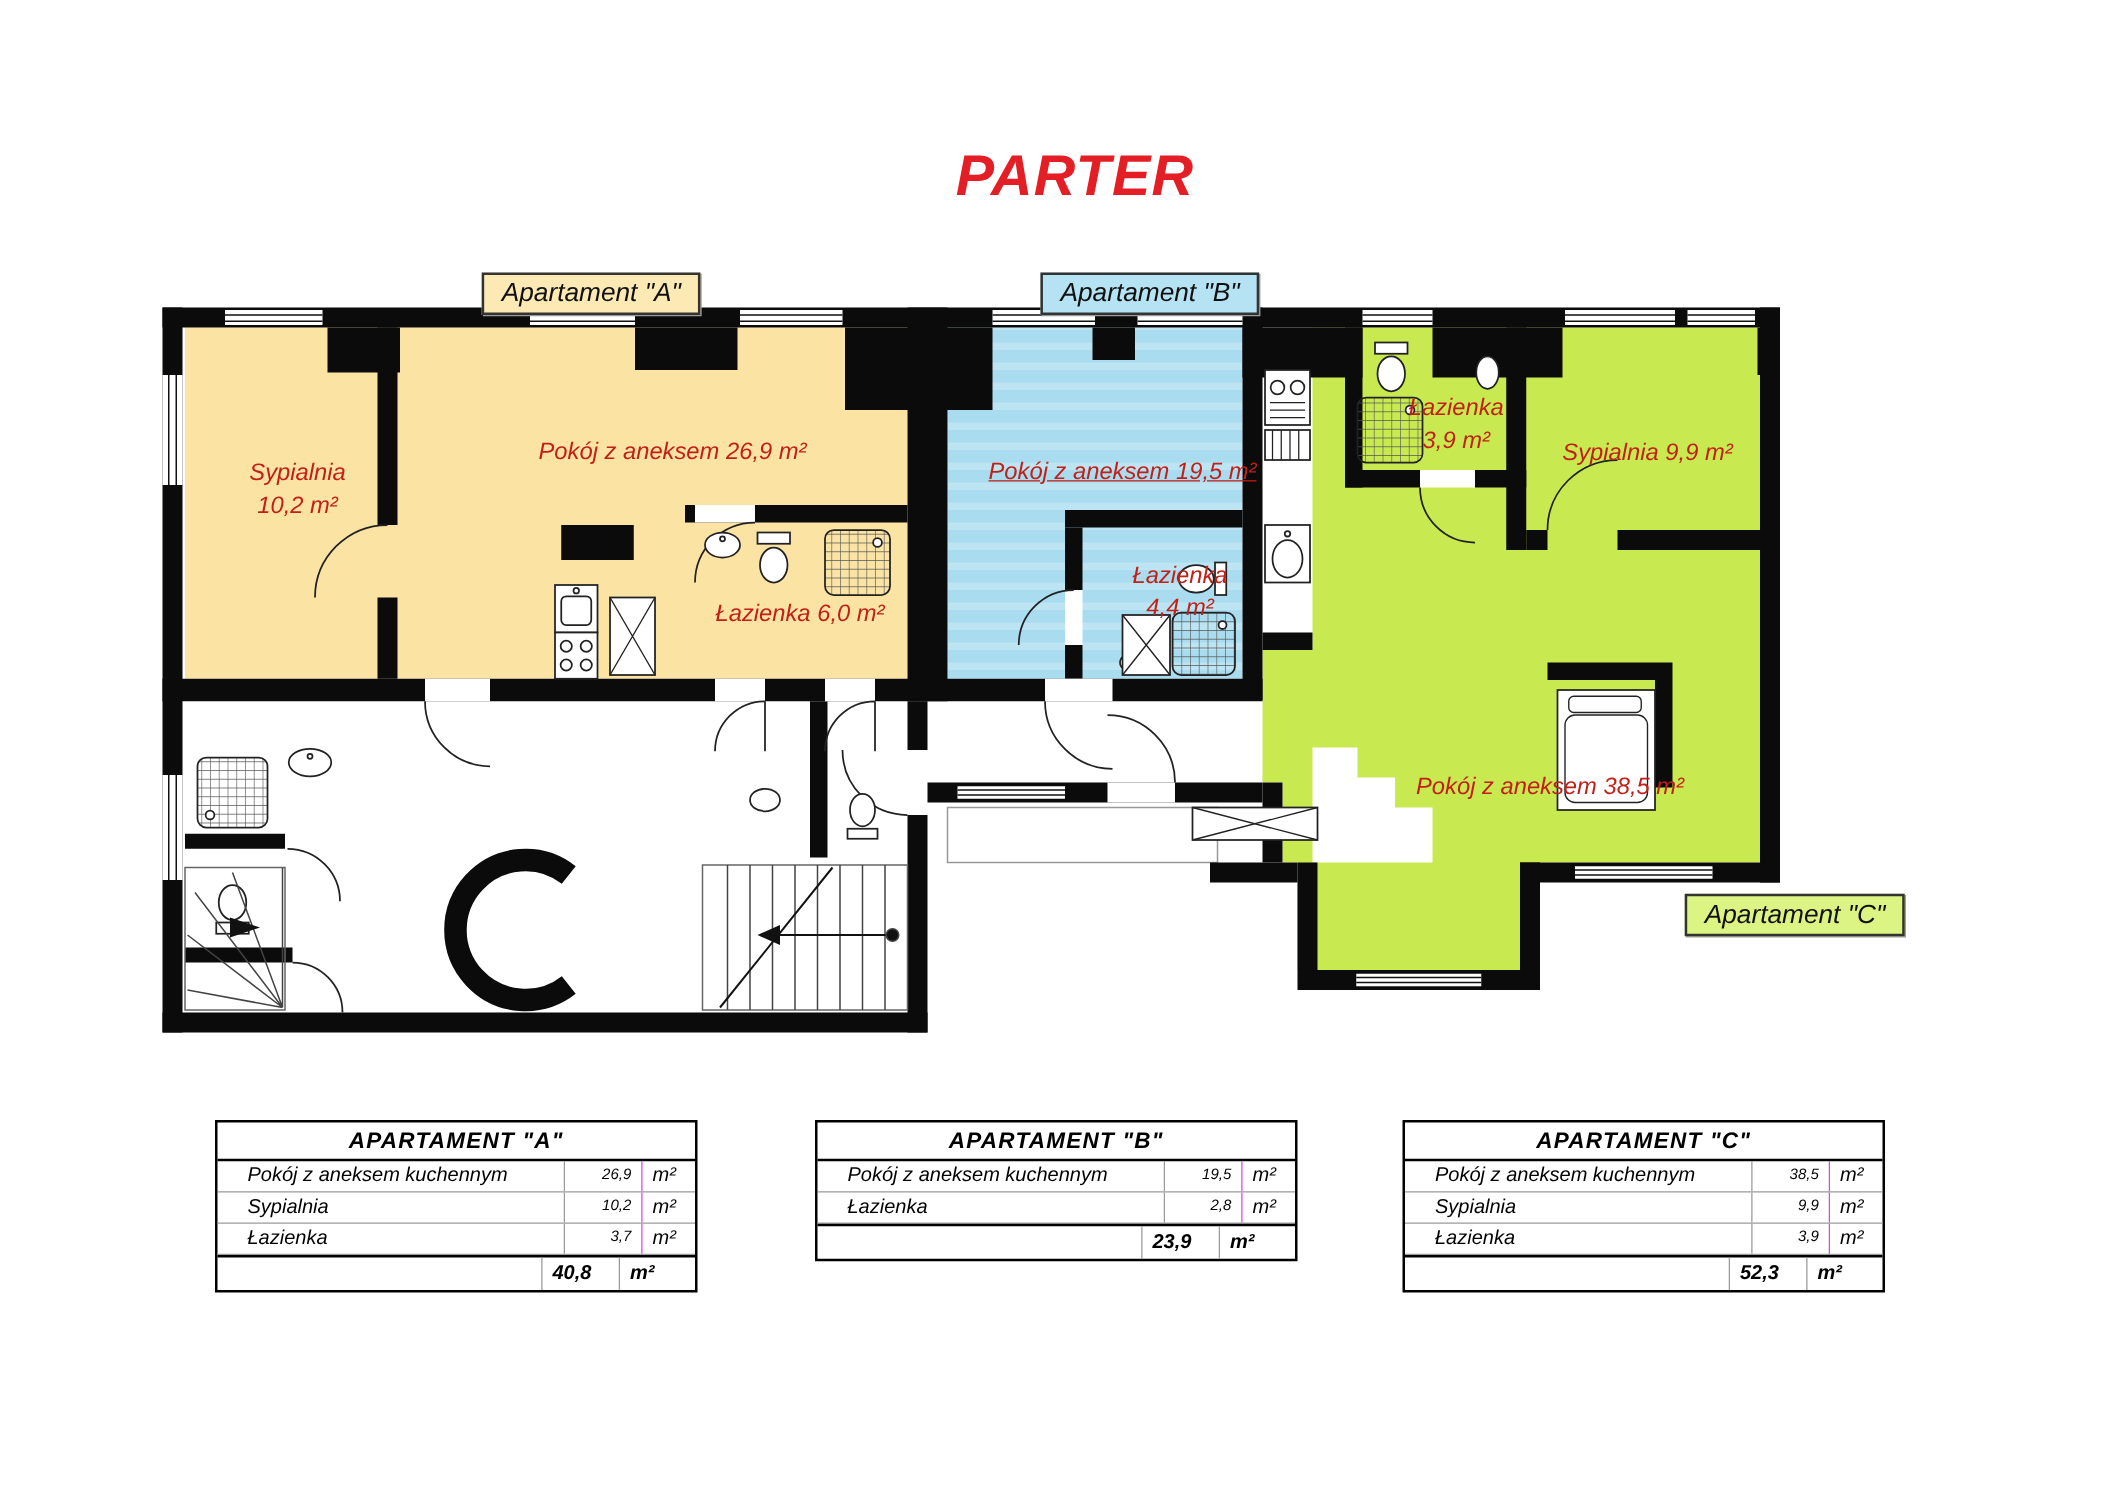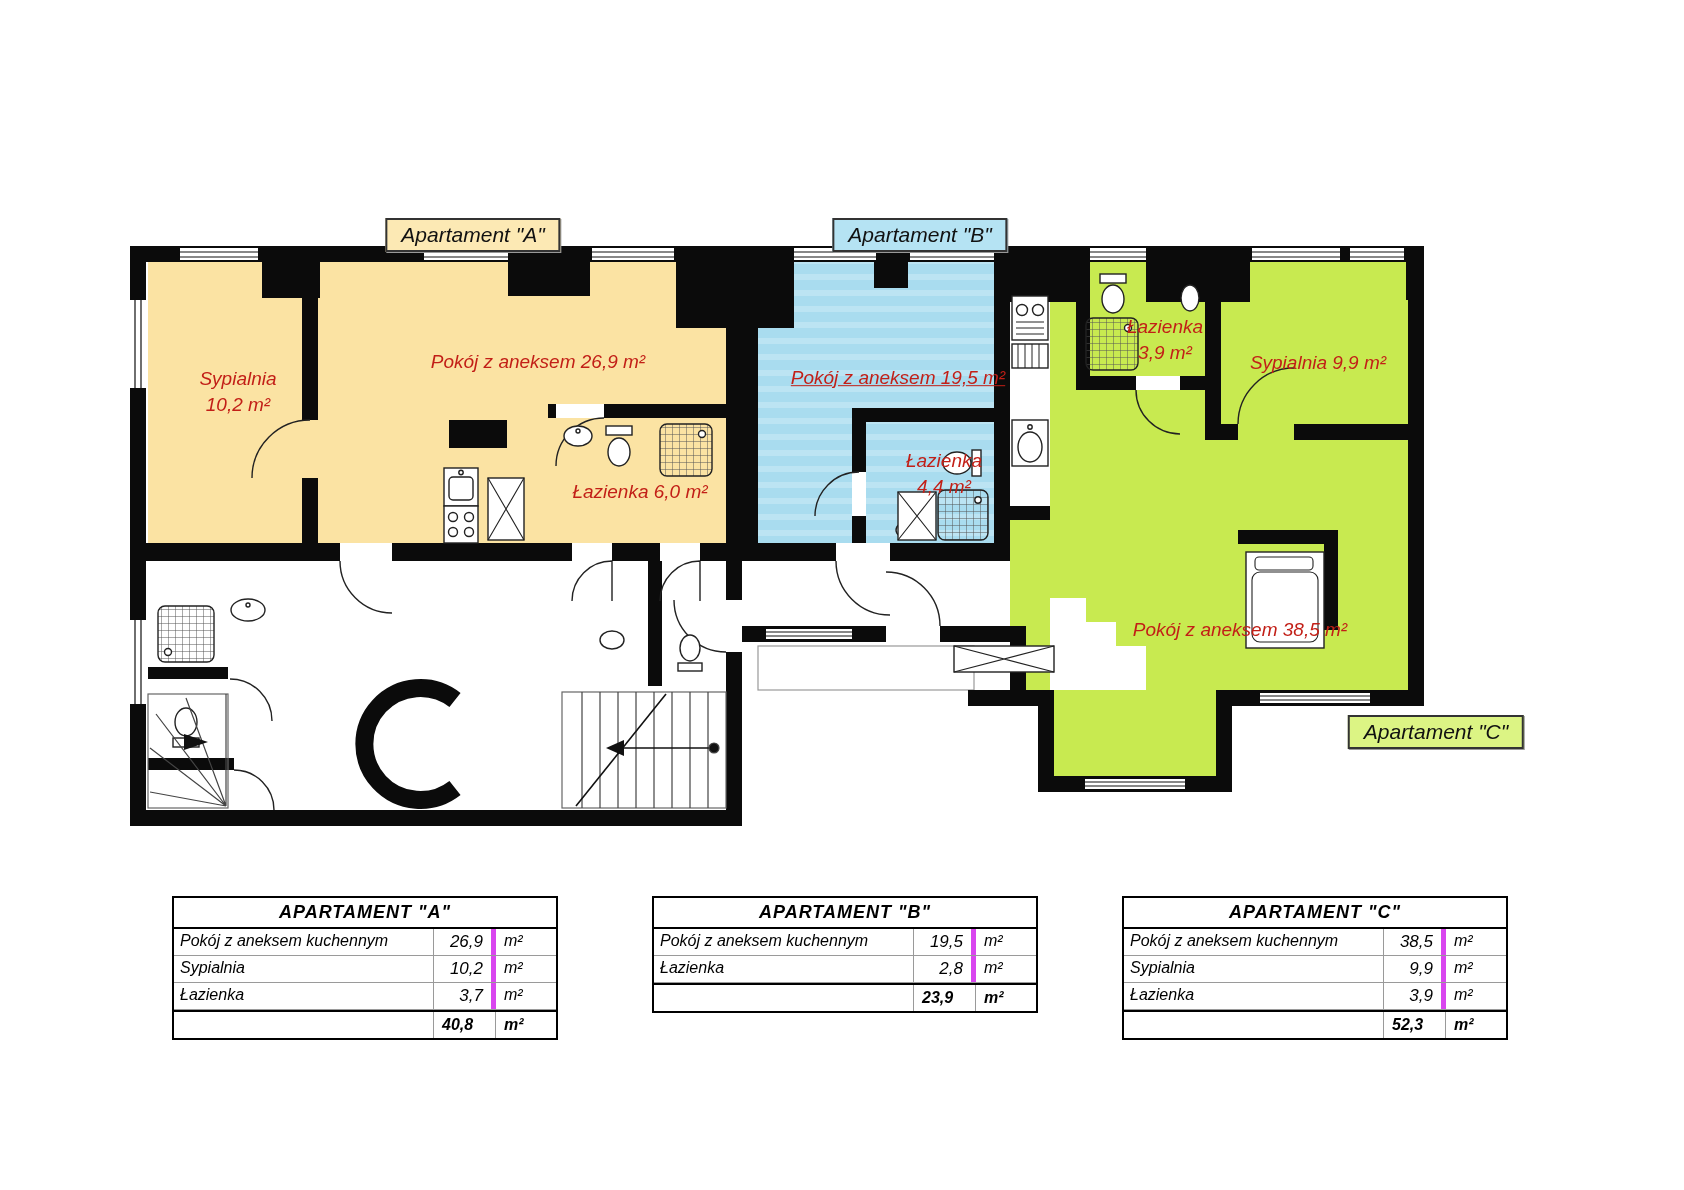--- a/index.html
+++ b/index.html
@@ -9,24 +9,24 @@
   .overlay{position:absolute;transform:translate(-50%,-50%);white-space:nowrap;text-align:center;}
   .title{font-size:46px;font-weight:bold;font-style:italic;color:var(--title-red);letter-spacing:1px;}
   .apt-label{font-size:21px;font-style:italic;color:#111;border:2px solid #333;
              padding:3px 14px;box-shadow:1px 1px 0 #999;}
   .room-label{font-size:19px;font-style:italic;color:var(--red);line-height:1.35;}
   
   .area-table{position:absolute;width:382px;border:2px solid #000;background:#fff;
               font-style:italic;color:#000;}
   .t-header{font-weight:bold;font-size:18px;text-align:center;padding:4px 0;
             border-bottom:2px solid #000;letter-spacing:1px;}
-  .t-row{display:grid;grid-template-columns:260px 62px 56px;border-bottom:1px solid #9a9a9a;}
+  .t-row{display:grid;grid-template-columns:260px 62px 56px;border-bottom:1px solid #9a9a9a;padding-left:18px;}
   .t-row:last-of-type{border-bottom:none;}
   .t-row .c-name{padding:3px 6px;font-size:16px;border-right:1px solid #9a9a9a;}
-  .t-row .c-val{padding:3px 8px;font-size:17px;text-align:right;border-right:5px solid #d946ef;}
+  .t-row .c-val{padding:3px 8px;font-size:12px;text-align:right;border-right:1px solid #d946ef;}
   .t-row .c-unit{padding:3px 8px;font-size:16px;}
   .t-total{display:grid;grid-template-columns:260px 62px 56px;border-top:2px solid #000;}
   .t-total .c-name{border-right:1px solid #9a9a9a;}
   .t-total .c-val{padding:4px 8px;font-size:16px;font-weight:bold;border-right:1px solid #9a9a9a;}
   .t-total .c-unit{padding:4px 8px;font-size:16px;font-weight:bold;}
 </style>
 </head>
 <body>
 
 <div id="stage">
@@ -224,20 +224,21 @@
       <polygon points="606,748 624,740 624,756" fill="#111" stroke="none"></polygon>
 
       <rect x="148" y="694" width="80" height="114" stroke="#666"></rect>
       <path d="M226,806 L150,792 M226,806 L150,748 M226,806 L156,714 M226,806 L186,698 M226,806 L226,694"></path>
       <polygon points="184,734 208,742 184,750" fill="#111" stroke="none"></polygon>
     </g>
 
     <path d="M455,700 A56,56 0 1 0 455,788" fill="none" stroke="#0B0B0B" stroke-width="18"></path>
   </svg>
 
+  <div class="overlay title" style="left:860px;top:140px;">PARTER</div>
 
   <div class="overlay apt-label" style="left:473px;top:235px;background:var(--label-a-bg);">Apartament "A"</div>
   <div class="overlay apt-label" style="left:920px;top:235px;background:var(--label-b-bg);">Apartament "B"</div>
   <div class="overlay apt-label" style="left:1436px;top:732px;background:var(--label-c-bg);">Apartament "C"</div>
 
   <div class="overlay room-label" style="left:238px;top:392px;">
     <div>Sypialnia</div>
     <div>10,2 m²</div>
   </div>
   <div class="overlay room-label" style="left:538px;top:362px;">Pokój z aneksem 26,9 m²</div>

